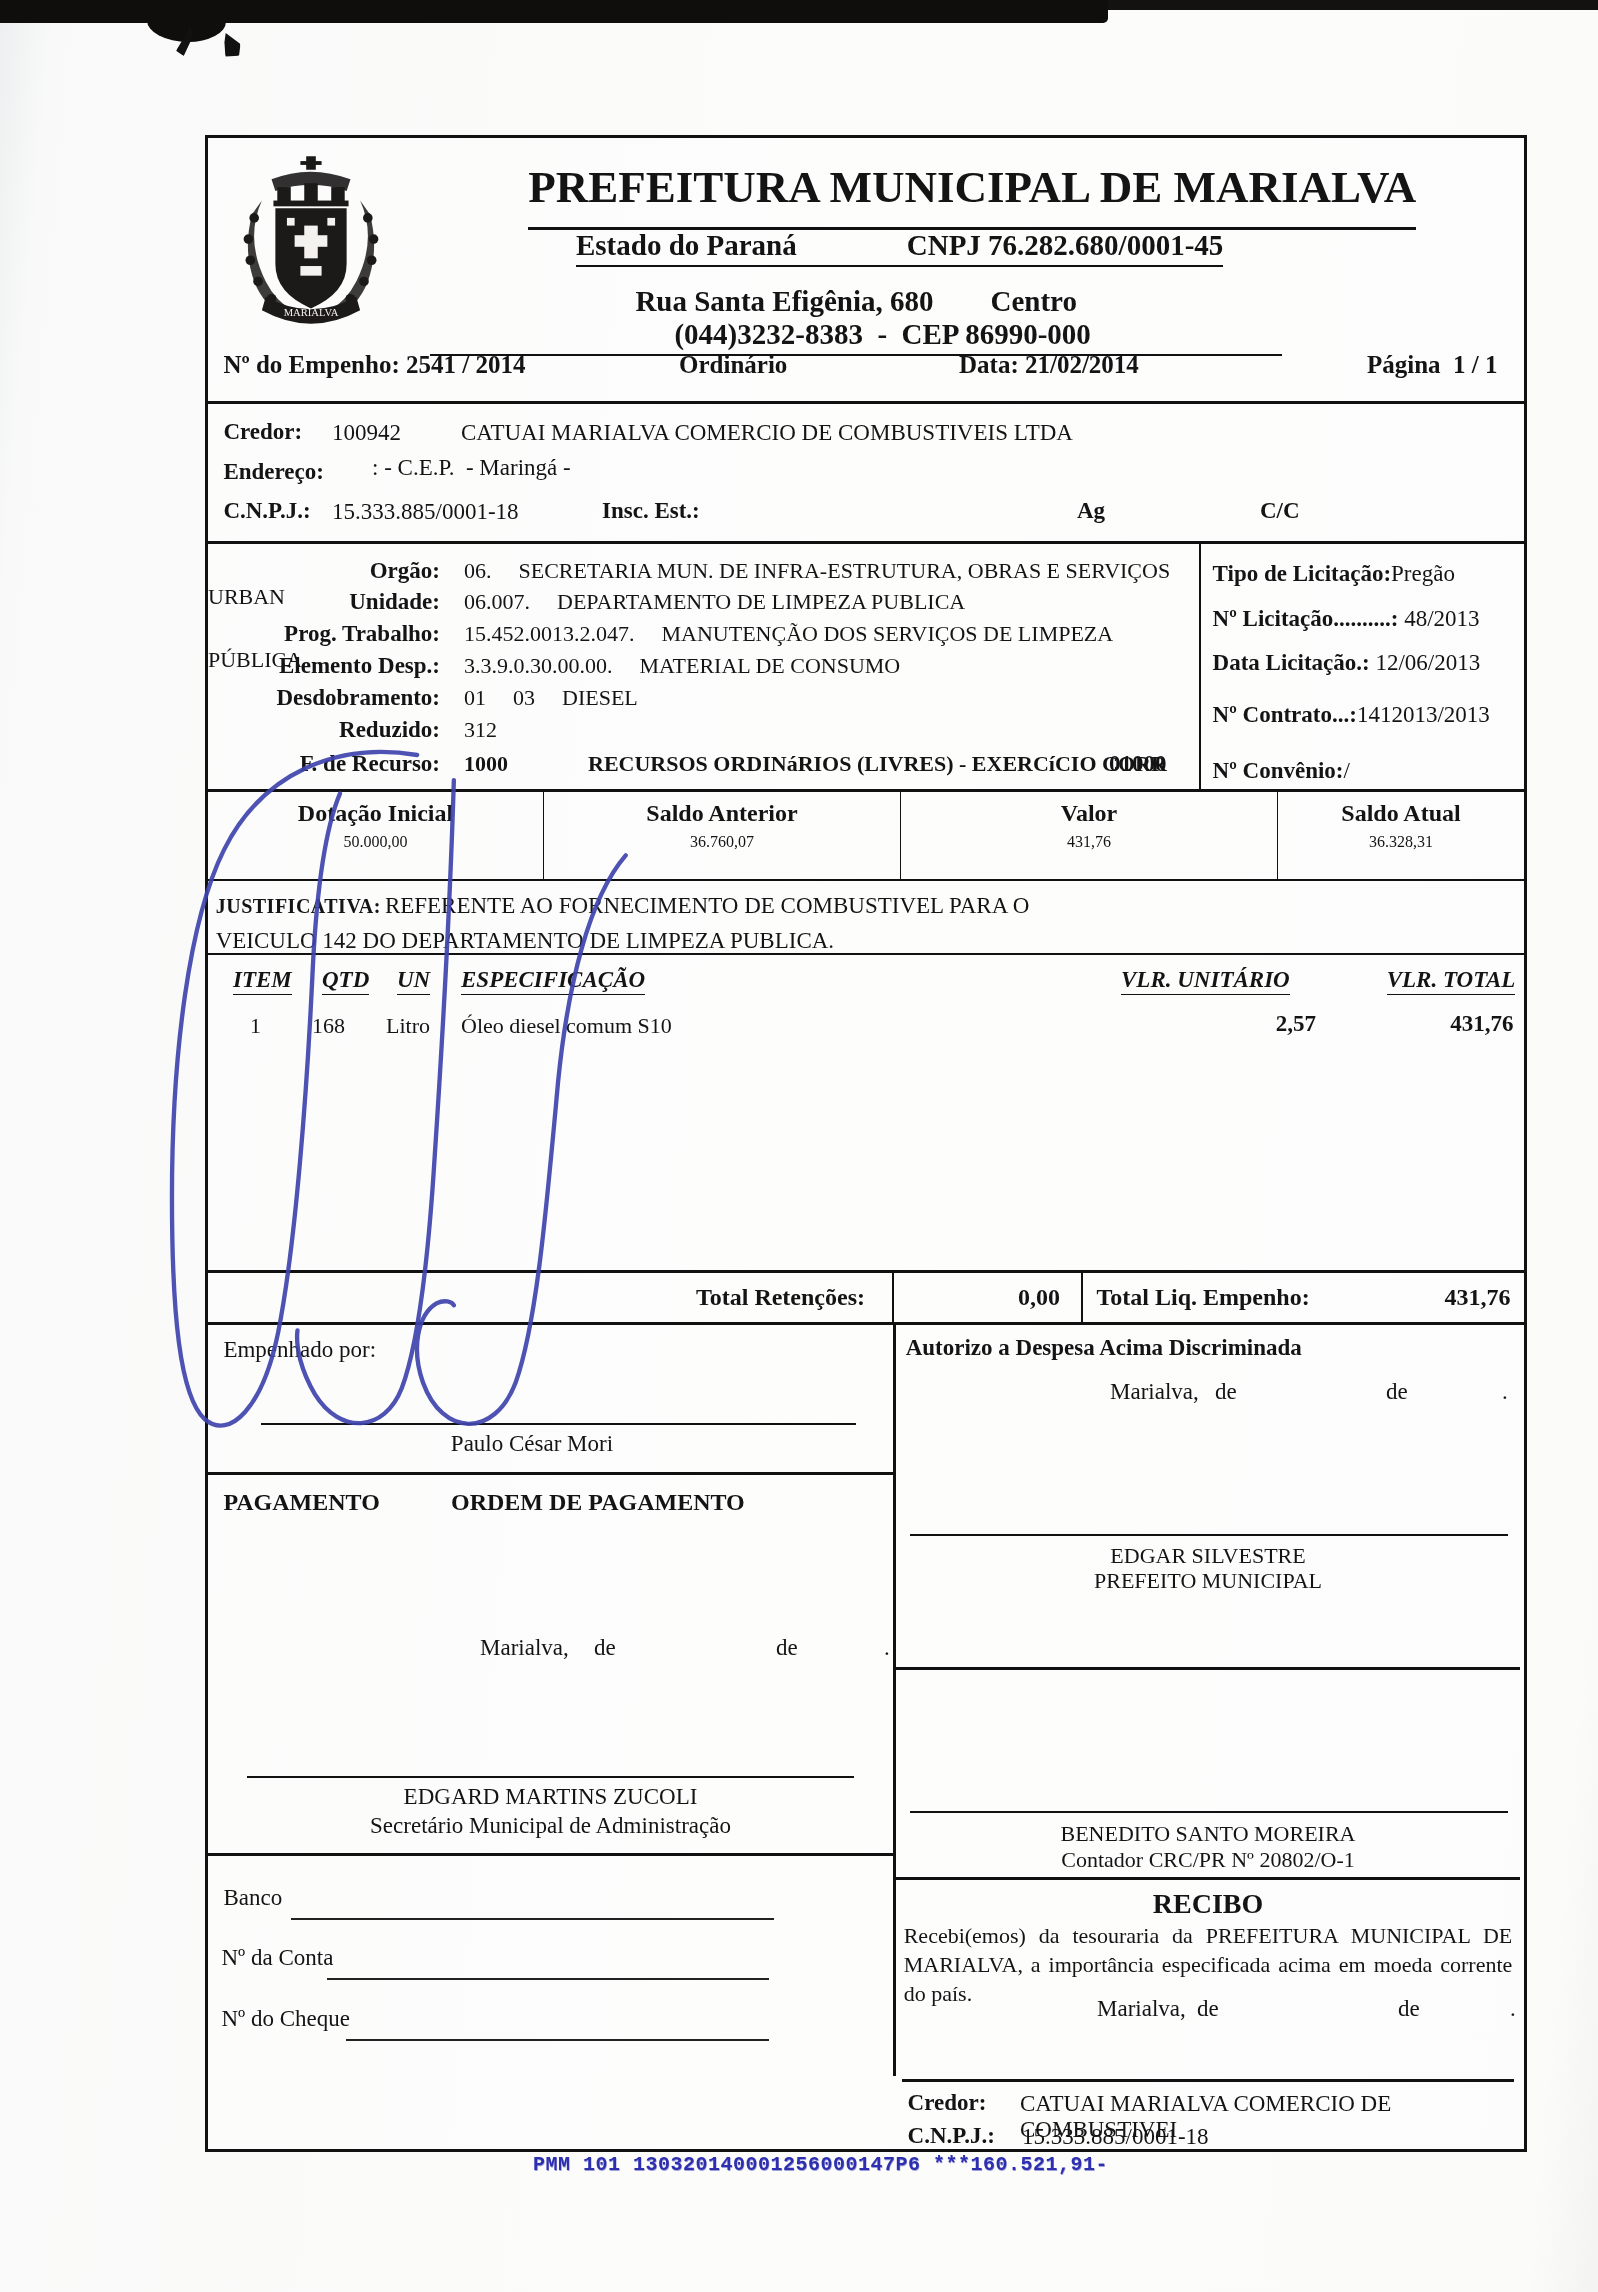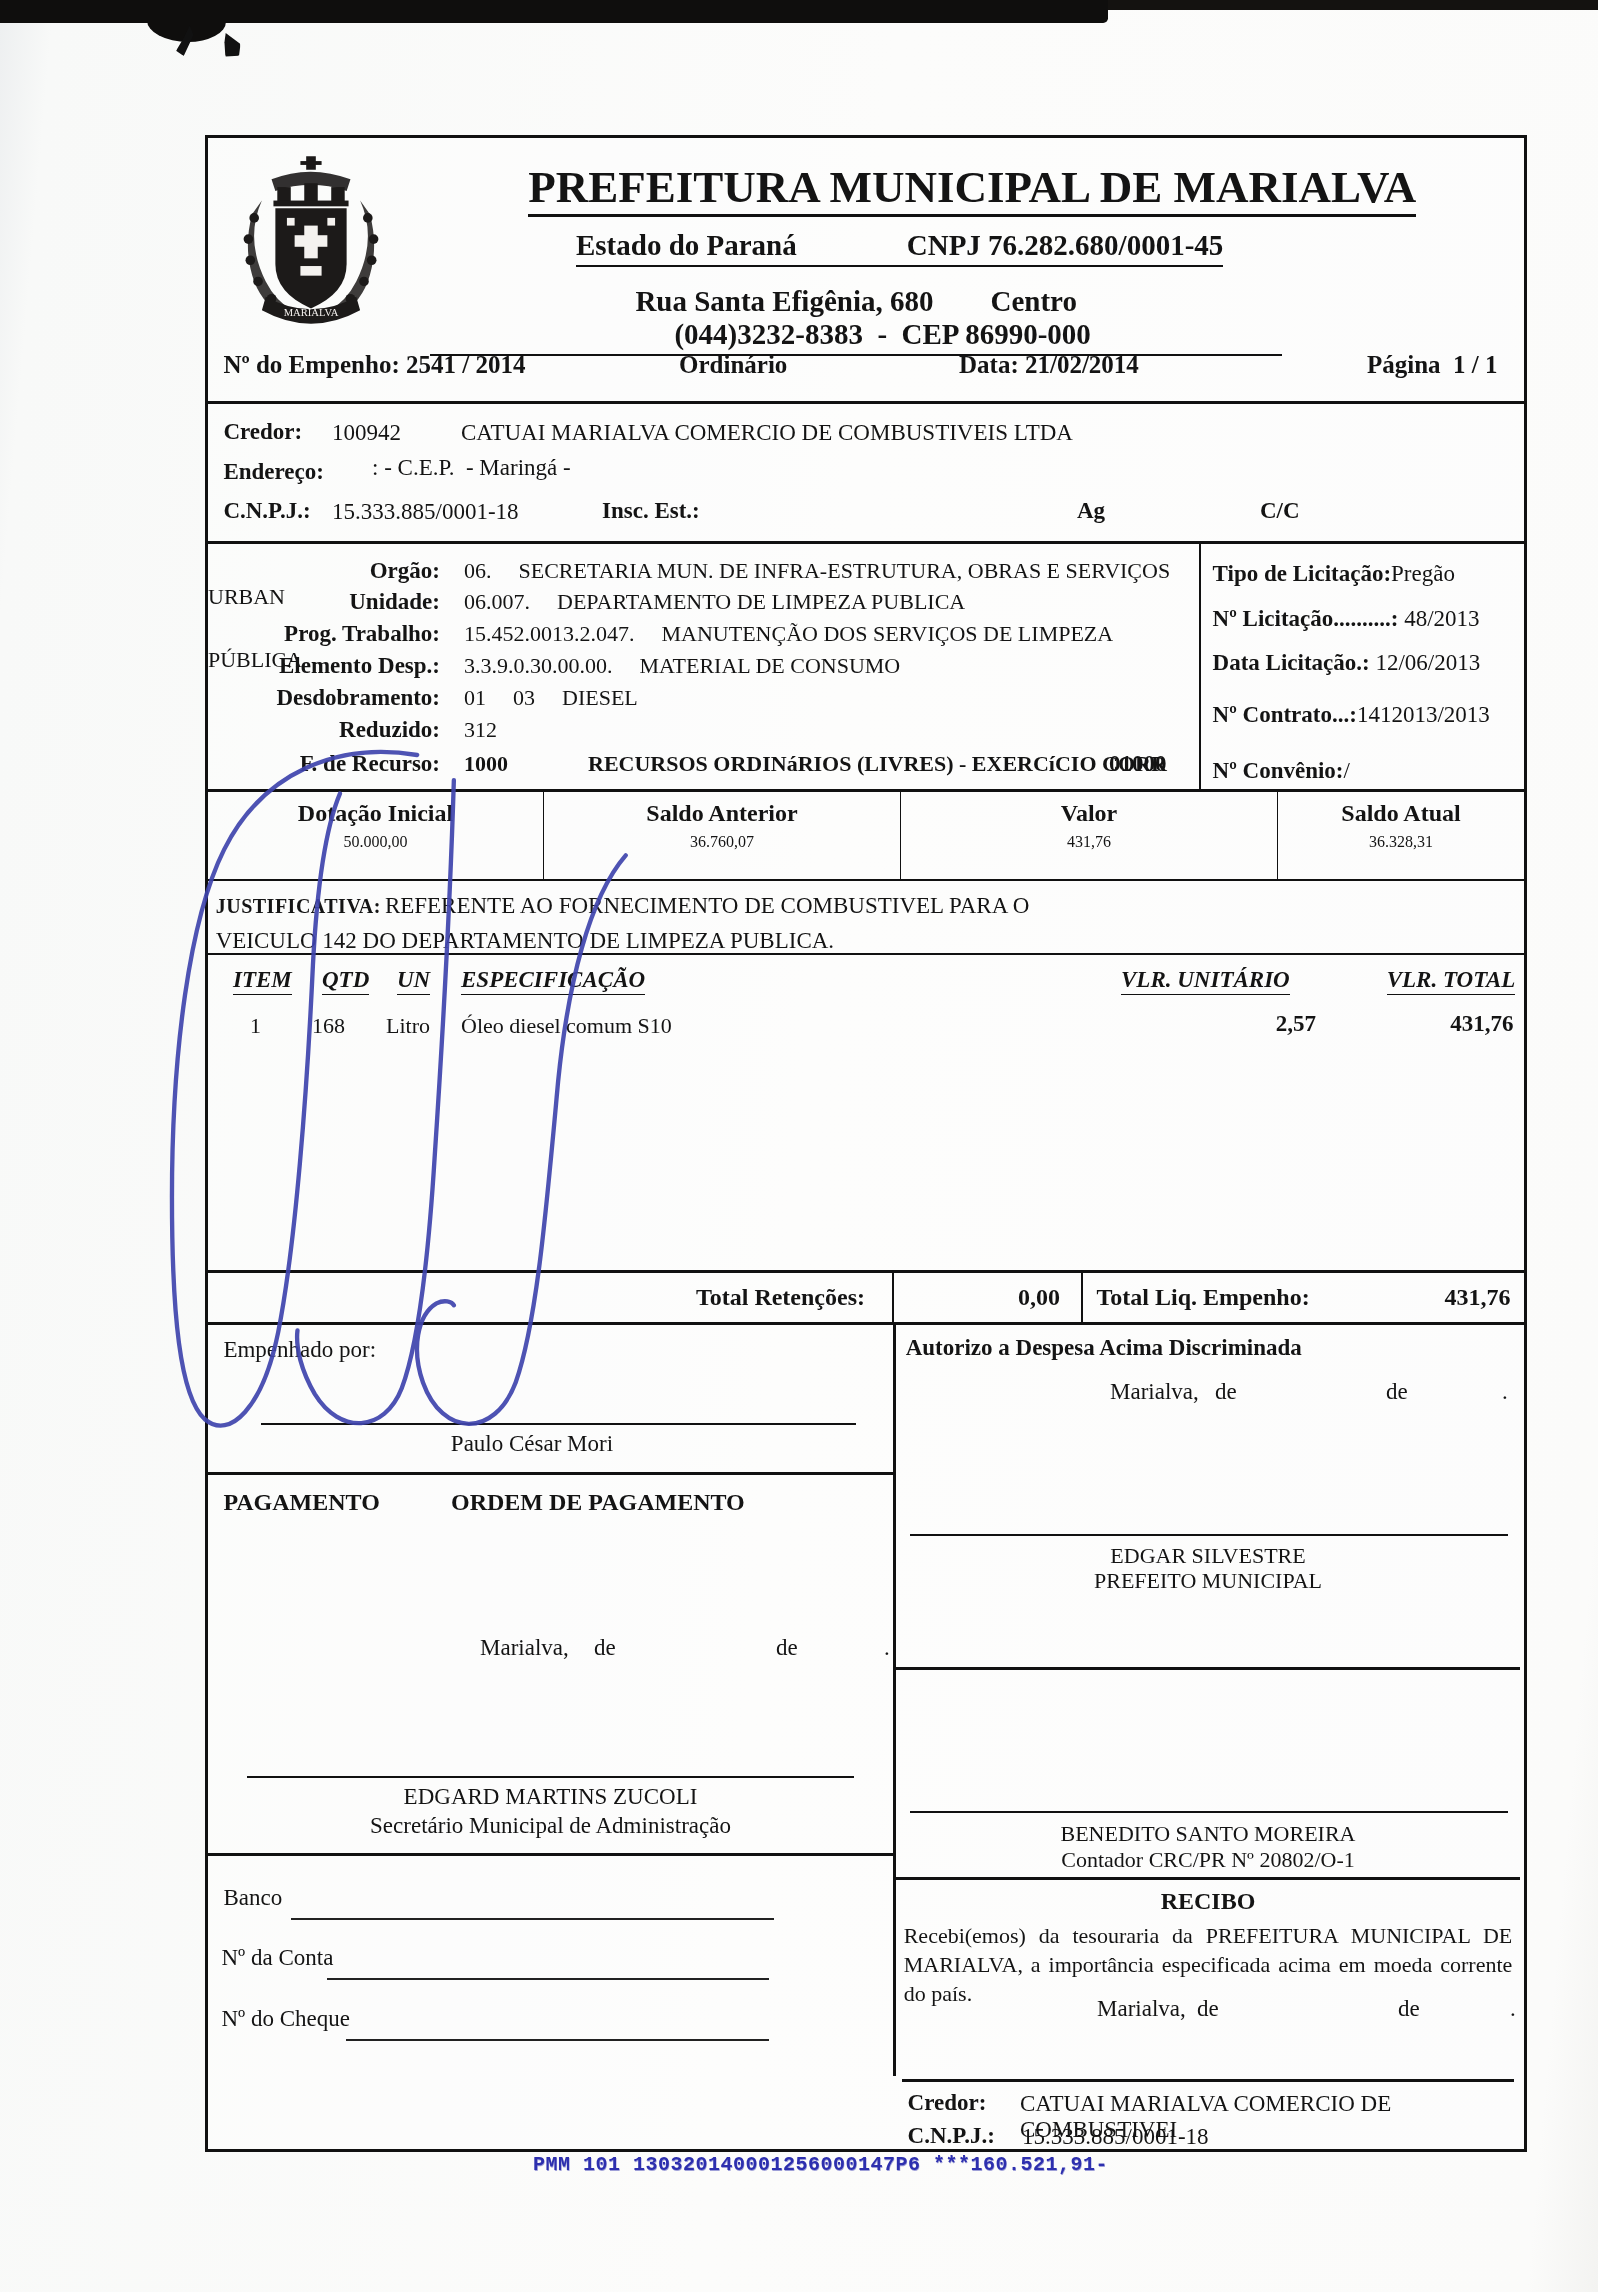--- a/index.html
+++ b/index.html
@@ -25,21 +25,21 @@
   .sec-header{height:198px;}
   .sec-band{height:66px;border-top:3.9px solid #111;border-bottom:3.9px solid #111;}
   .sec-empenho{height:65px;}
   .sec-credor{height:140px;border-top:3.9px solid #111;}
   .sec-orgao{height:248px;border-top:3.9px solid #111;}
   .sec-dotacao{height:90px;border-top:3.9px solid #111;display:flex;}
   .sec-just{height:74px;border-top:2.9px solid #111;}
   .sec-items{height:317px;border-top:2.9px solid #111;}
   .sec-totais{height:55px;border-top:3.9px solid #111;border-bottom:3.9px solid #111;display:flex;align-items:center;}
   .sec-lower{height:751px;display:flex;}
-  .h-title{font-weight:bold;font-size:45px;letter-spacing:0px;border-bottom:3.9px solid #111;padding-bottom:2px;}
+  .h-title{font-weight:bold;font-size:45px;letter-spacing:0px;border-bottom:3.9px solid #111;padding-bottom:15px;}
   .h-sub{font-weight:bold;font-size:29px;}
   .underline-wrap{border-bottom:2.9px solid #111;padding-bottom:2.9px;display:inline-block;}
   .band-title{font-weight:bold;font-size:42px;word-spacing:21px;letter-spacing:1px;}
   .f26b{font-size:25px;font-weight:bold;}
   .f24{font-size:23px;} .f24b{font-size:23px;font-weight:bold;} .f23{font-size:22px;}
   .orow{position:absolute;left:0;right:331px;height:31px;}
   .olabel{display:inline-block;width:232px;text-align:right;font-weight:bold;font-size:23px;margin-right:24px;}
   .ocode{font-size:22px;margin-right:27px;} .odesc{font-size:22px;}
   .lic-panel{position:absolute;right:0;top:0;width:323px;height:100%;border-left:2.9px solid #111;}
   .dot-cell{box-sizing:border-box;padding-top:7.7px;}
@@ -294,21 +294,21 @@
           <div class="abs ctr f23" style="left:0;right:0;top:243px;">PREFEITO MUNICIPAL</div>
         </div>
 
         <div class="lsec" style="height:210px;border-bottom:3.9px solid #111;">
           <div class="abs sigline" style="left:13.5px;right:11.6px;top:141px;"></div>
           <div class="abs ctr f23" style="left:0;right:0;top:151px;">BENEDITO SANTO MOREIRA</div>
           <div class="abs ctr f23" style="left:0;right:0;top:177px;">Contador CRC/PR Nº 20802/O-1</div>
         </div>
 
         <div class="lsec" style="height:271px;">
-          <div class="abs ctr b" style="left:0;right:0;top:7.7px;font-size:24px;">RECIBO</div>
+          <div class="abs ctr b" style="left:0;right:0;top:7.7px;font-size:28px;">RECIBO</div>
           <div class="abs" style="left:7.7px;right:7.7px;top:41px;font-size:22px;line-height:29px;text-align:justify;">Recebi(emos) da tesouraria da PREFEITURA MUNICIPAL DE MARIALVA, a importância especificada acima em moeda corrente do país.</div>
           <div>
             <span class="abs f24" style="left:201px;top:116px;">Marialva,</span>
             <span class="abs f24" style="left:301px;top:116px;">de</span>
             <span class="abs f24" style="left:502px;top:116px;">de</span>
             <span class="abs f24" style="left:614px;top:116px;">.</span>
           </div>
           <div class="abs" style="left:5.8px;right:5.8px;top:199px;border-top:3.9px solid #111;"></div>
           <span class="abs f24b" style="left:11.6px;top:210px;">Credor:</span>
           <span class="abs f24" style="left:124px;top:211px;">CATUAI MARIALVA COMERCIO DE COMBUSTIVEI</span>

